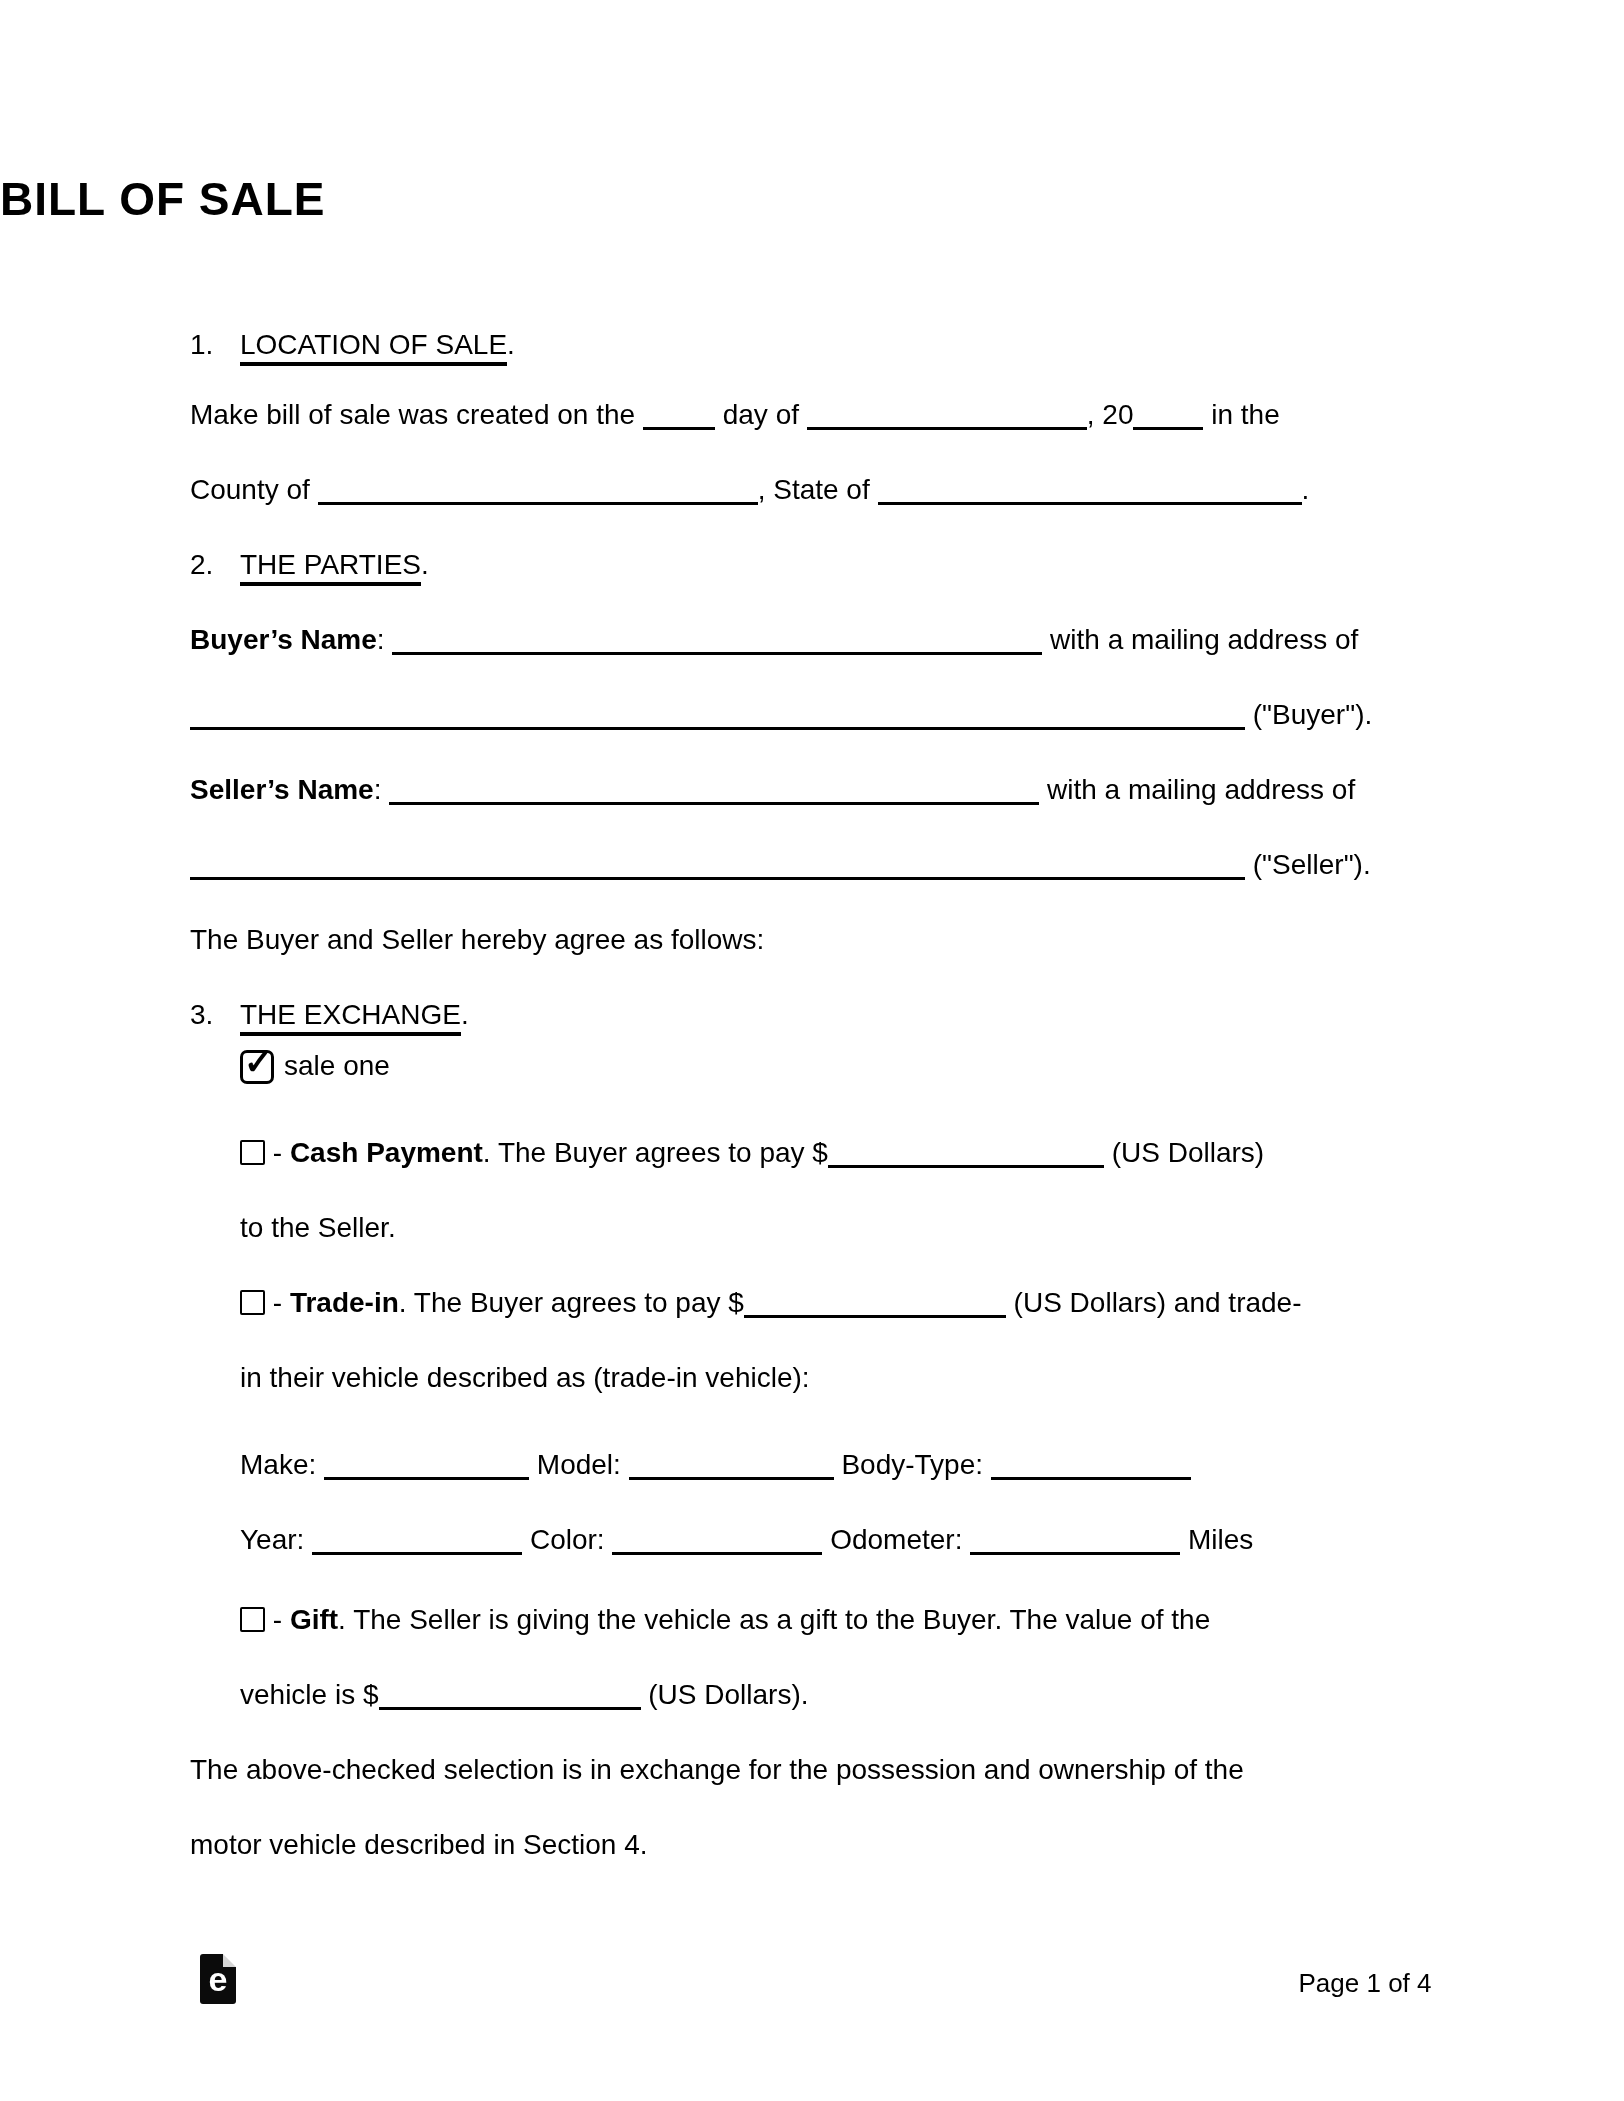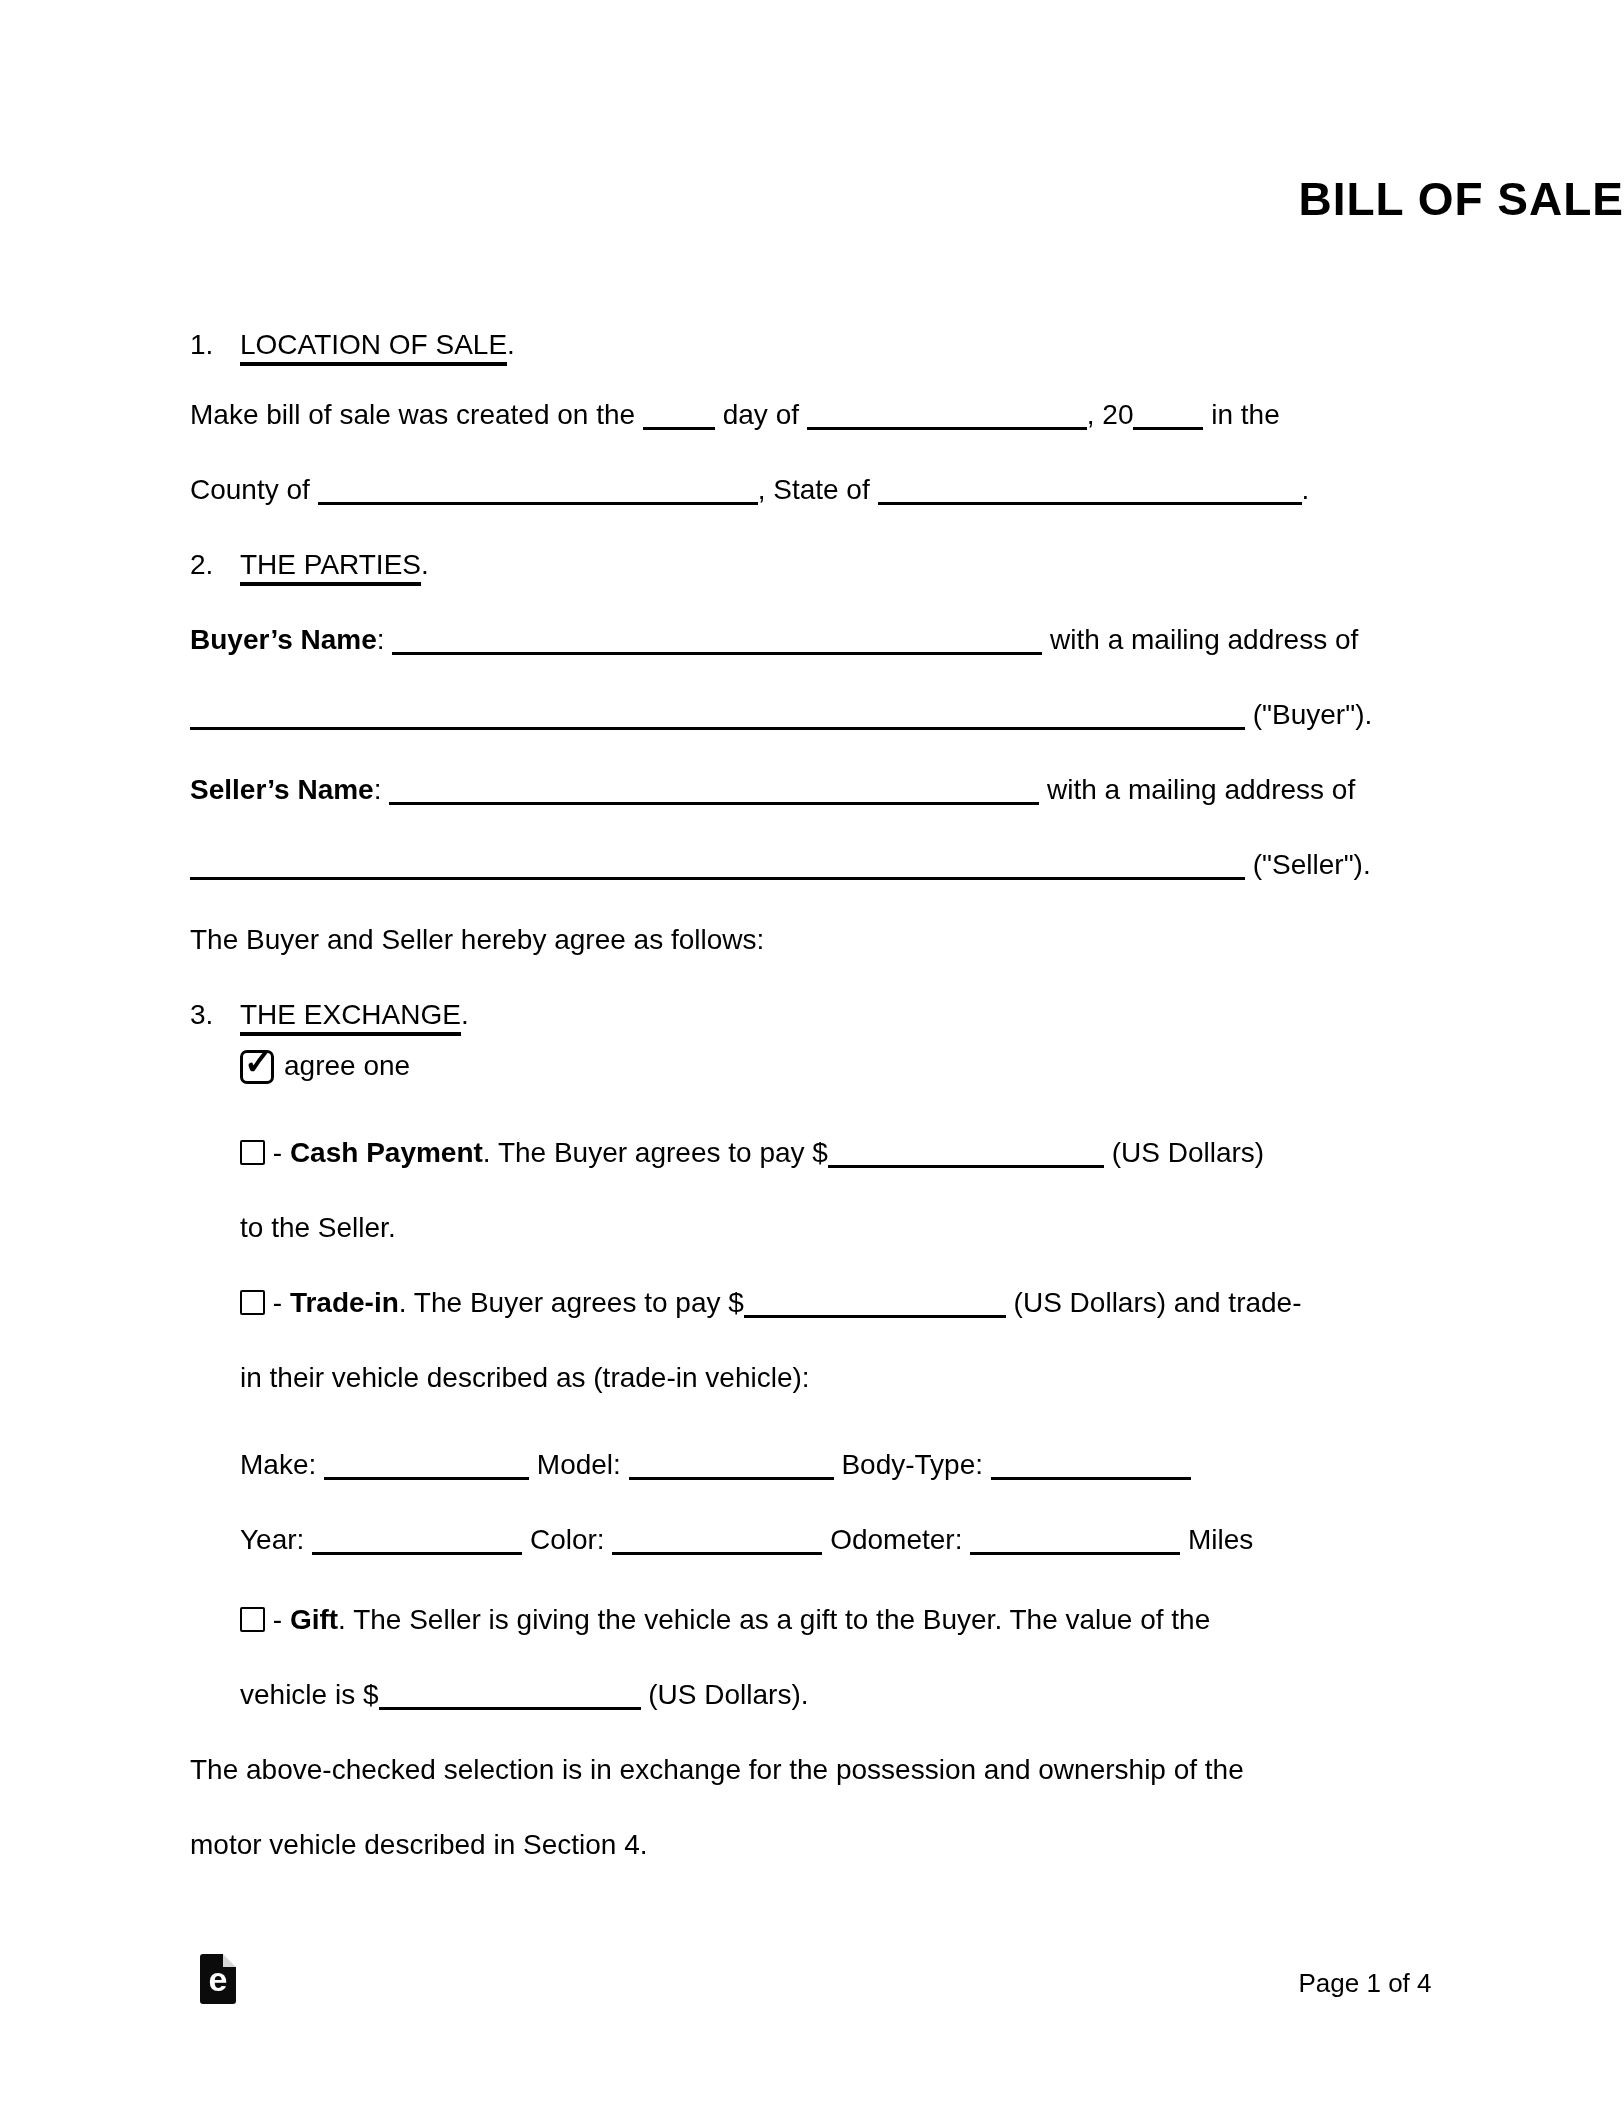--- a/index.html
+++ b/index.html
@@ -6,21 +6,21 @@
   body{
     width:1624px;height:2101px;
     background:#ffffff;
     font-family:"Liberation Sans", sans-serif;
     color:#000;
     position:relative;
   }
   .page{position:absolute;left:0;top:0;width:1624px;height:2101px;background:#fff;overflow:hidden;}
   .doc-title{
     position:absolute;left:0;top:172px;width:1624px;
-    text-align:right;font-size:46px;font-weight:bold;letter-spacing:1px;
+    text-align:left;font-size:46px;font-weight:bold;letter-spacing:1px;
   }
   .line{
     position:absolute;left:190px;
     font-size:28px;line-height:34px;white-space:nowrap;margin-top:16px;
   }
   .indent{left:240px;}
   .sec-num{display:inline-block;width:50px;}
   .sec-head{border-bottom:4px solid #000;padding-bottom:2px;}
   .b{font-weight:bold;}
   .blank{
@@ -80,21 +80,21 @@
   <div class="line" style="top:682px"><span class="blank" style="width:1055px"></span><span> ("Buyer").</span></div>
 
   <div class="line" style="top:757px"><span class="b">Seller’s Name</span><span>: </span><span class="blank" style="width:650px"></span><span> with a mailing address of</span></div>
 
   <div class="line" style="top:832px"><span class="blank" style="width:1055px"></span><span> ("Seller").</span></div>
 
   <div class="line" style="top:907px">The Buyer and Seller hereby agree as follows:</div>
 
   <div class="line" style="top:982px"><span class="sec-num">3.</span><span class="sec-head">THE EXCHANGE</span><span>.</span></div>
 
-  <div class="line indent" style="top:1033px"><span class="cb-checked"><span class="check">✓</span></span><span>agree one</span></div>
+  <div class="line indent" style="top:1033px"><span class="cb-checked"><span class="check">✓</span></span><span>sale one</span></div>
 
   <div class="line indent" style="top:1120px"><span class="cb"></span><span> - </span><span class="b">Cash Payment</span><span>. The Buyer agrees to pay $</span><span class="blank" style="width:276px"></span><span> (US Dollars)</span></div>
 
   <div class="line indent" style="top:1195px">to the Seller.</div>
 
   <div class="line indent" style="top:1270px"><span class="cb"></span><span> - </span><span class="b">Trade-in</span><span>. The Buyer agrees to pay $</span><span class="blank" style="width:262px"></span><span> (US Dollars) and trade-</span></div>
 
   <div class="line indent" style="top:1345px">in their vehicle described as (trade-in vehicle):</div>
 
   <div class="line indent" style="top:1432px"><span>Make: </span><span class="blank" style="width:205px"></span><span> Model: </span><span class="blank" style="width:205px"></span><span> Body-Type: </span><span class="blank" style="width:200px"></span></div>

